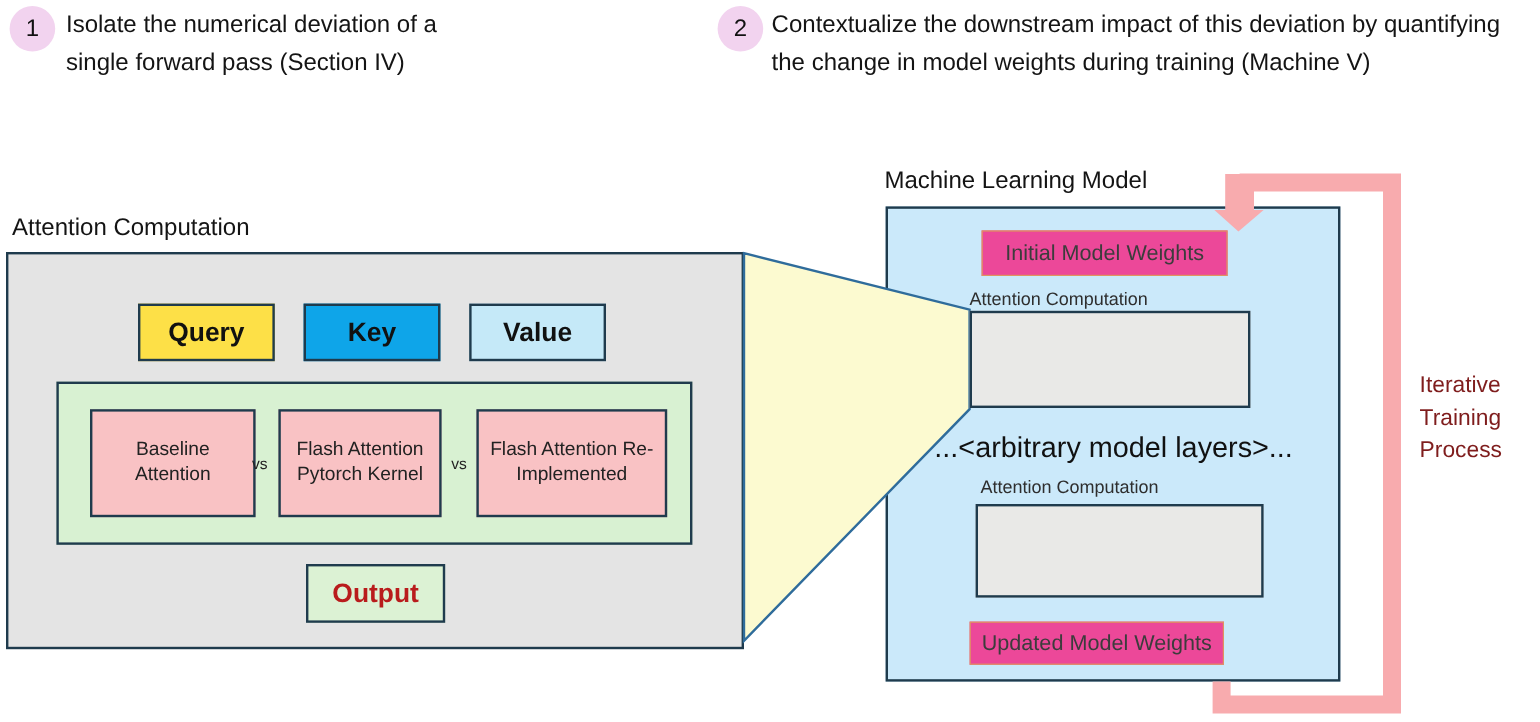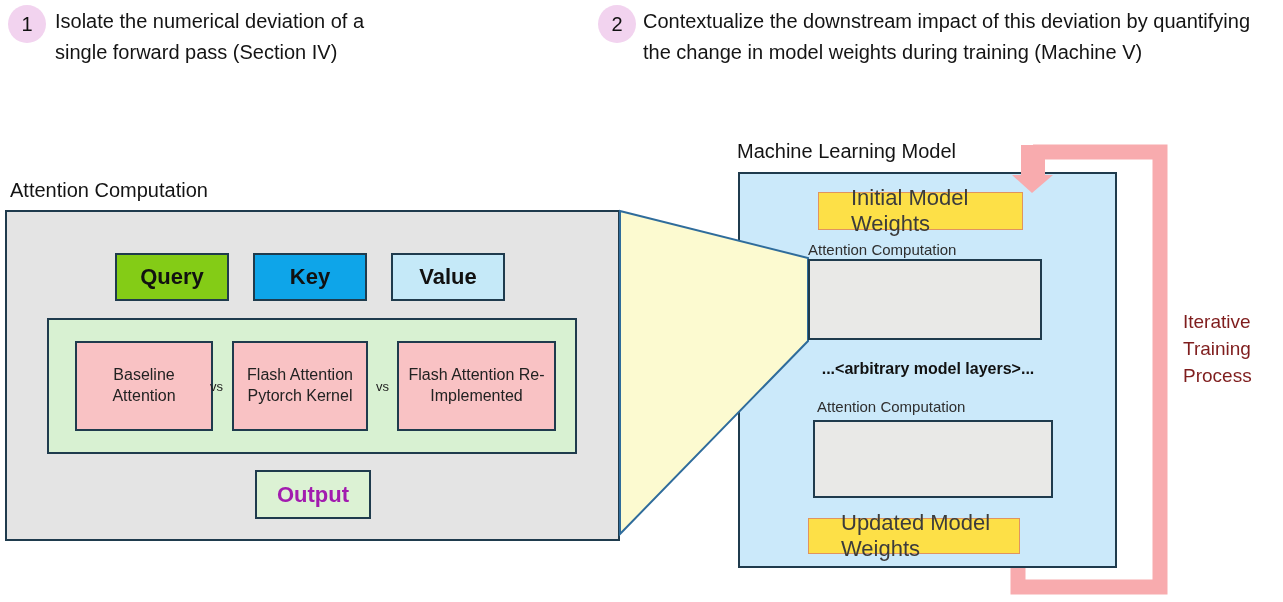--- a/index.html
+++ b/index.html
@@ -40,40 +40,40 @@
     font-size: 16px; line-height: 1.3; color: #222; z-index: 3; padding: 4px;
   }
   .vs-label {
     top: 341px; height: 90px; display: flex; align-items: center; justify-content: center;
     font-size: 13px; color: #222; z-index: 3;
   }
   .output-box {
     left: 255px; top: 470px; width: 116px; height: 49px;
     background: #DCF2D4; border: 2.5px solid #1F3B4D;
     display: flex; align-items: center; justify-content: center;
-    font-weight: bold; font-size: 22px; color: #a21caf; z-index: 3;
+    font-weight: bold; font-size: 22px; color: #b91c1c; z-index: 3;
   }
 
   
   .blue-panel {
     left: 738px; top: 172px; width: 379px; height: 396px;
     background: #CBE9FA; border: 2px solid #1F3B4D; z-index: 1;
   }
   .weights-box {
-    background: #fde047; border: 1.5px solid #E0945F;
+    background: #ec4899; border: 1.5px solid #E0945F;
     display: flex; align-items: center; justify-content: center;
-    font-size: 22px; color: #3c3c3c; z-index: 3; padding-left: 32px;
+    font-size: 18px; color: #3c3c3c; z-index: 3;
   }
   .small-label { font-size: 15px; color: #2e2e2e; z-index: 3; }
   .inner-gray {
     background: #E9E9E7; border: 2px solid #1F3B4D; z-index: 3;
   }
   .arb-layers {
     left: 748px; top: 360px; width: 360px; text-align: center;
-    font-weight: bold; font-size: 16px; color: #111; z-index: 3;
+    font-weight: normal; font-size: 24px; color: #111; z-index: 3;
   }
   .loop-label {
     left: 1183px; top: 308px; width: 92px;
     font-size: 19px; line-height: 27px; color: #7f1d1d; z-index: 3;
   }
 
   .diagram-svg { left: 0; top: 0; z-index: 2; pointer-events: none; }
 </style>
 </head>
 <body>
@@ -87,21 +87,21 @@
 
   <div class="abs step-circle" style="left:598px; top:5px;">
     <span>2</span>
   </div>
   <div class="abs step-text" style="left:643px; top:6px; width:612px;">Contextualize the downstream impact of this deviation by quantifying the change in model weights during training (Machine V)</div>
 
   <div class="abs panel-title" style="left:10px; top:179px;">Attention Computation</div>
 
   <div class="abs gray-panel"></div>
 
-  <div class="abs qkv" style="left:115px; background:#84cc16;">Query</div>
+  <div class="abs qkv" style="left:115px; background:#fde047;">Query</div>
   <div class="abs qkv" style="left:253px; background:#0ea5e9;">Key</div>
   <div class="abs qkv" style="left:391px; background:#C5E9F8;">Value</div>
 
   <div class="abs green-box"></div>
 
   <div class="abs pink-box" style="left:75px; width:138px;">Baseline Attention</div>
   <div class="abs vs-label" style="left:201px; width:31px;">vs</div>
   <div class="abs pink-box" style="left:232px; width:136px;">Flash Attention Pytorch Kernel</div>
   <div class="abs vs-label" style="left:368px; width:29px;">vs</div>
   <div class="abs pink-box" style="left:397px; width:159px;">Flash Attention Re-Implemented</div>

